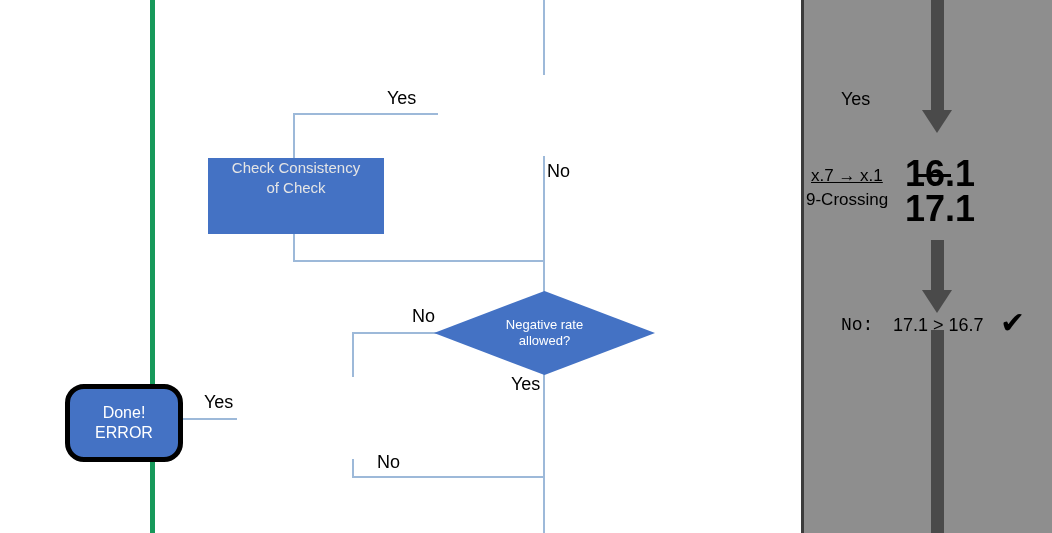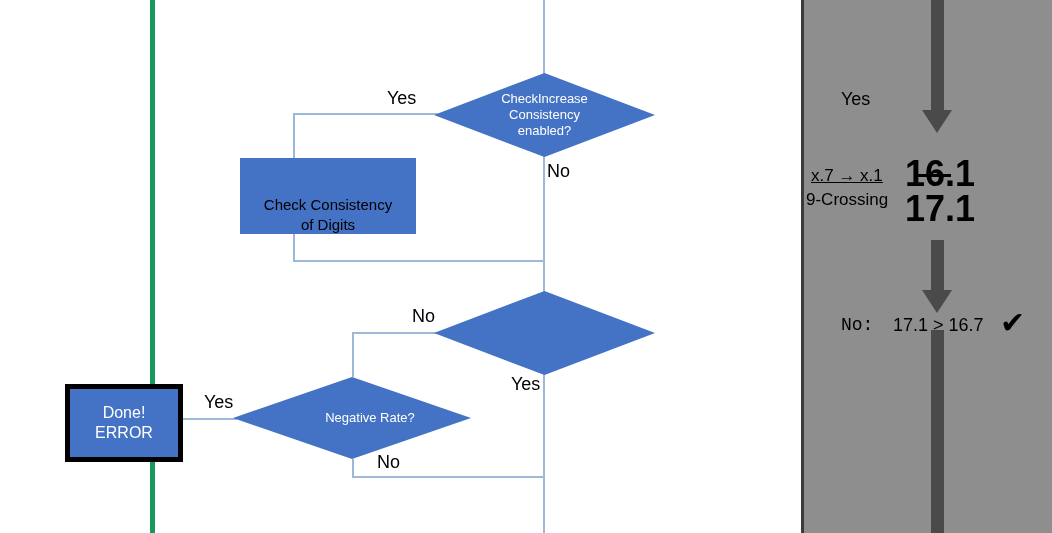--- a/index.html
+++ b/index.html
@@ -15,22 +15,22 @@
   .conn.h{height:2px;}
   .conn.v{width:2px;}
 
   .diamond{position:absolute;display:flex;align-items:center;justify-content:center;
            text-align:center;color:#ffffff;line-height:1.25;}
   .diamond .dshape{position:absolute;left:0;top:0;width:100%;height:100%;
                    background:#4472C4;
                    clip-path:polygon(50% 0%,100% 50%,50% 100%,0% 50%);}
   .diamond .dtext{position:relative;z-index:2;}
 
-  .procbox{position:absolute;background:#4472C4;color:#000000;display:flex;
-           align-items:flex-end;justify-content:center;text-align:center;line-height:1.3;margin-left:32px;}
+  .procbox{position:absolute;background:#4472C4;color:#e5e5e5;display:flex;
+           align-items:flex-start;justify-content:center;text-align:center;line-height:1.3;}
 
   .errbox{position:absolute;background:#4472C4;color:#fff;border:5px solid #000;
           display:flex;flex-direction:column;align-items:center;justify-content:center;
           text-align:center;line-height:1.25;z-index:6;}
 
   .edge-label{position:absolute;color:#000;white-space:nowrap;}
 
   
   .panel{position:absolute;left:801px;top:0;width:251px;height:533px;
          background:#8e8e8e;border-left:3px solid #3b3b3b;box-sizing:border-box;}
@@ -65,58 +65,50 @@
   <div class="conn h" style="left:352px;top:332px;width:88px;"></div>
   <div class="conn v" style="left:352px;top:332px;height:45px;"></div>
 
   <div class="conn v" style="left:543px;top:363px;height:170px;"></div>
 
   <div class="conn h" style="left:172px;top:418px;width:65px;"></div>
 
   <div class="conn v" style="left:352px;top:459px;height:18px;"></div>
   <div class="conn h" style="left:352px;top:476px;width:193px;"></div>
 
-  <div class="diamond" style="left:434px;top:73px;width:221px;height:84px;font-size:13px;">
-    <span class="dshape"></span>
-    <span class="dtext">
-      <span>CheckIncrease</span><br>
-      <span>Consistency</span><br>
-      <span>enabled?</span>
-    </span>
-  </div>
 
   <div class="edge-label" style="left:387px;top:88px;font-size:18px;">Yes</div>
 
   <div class="edge-label" style="left:547px;top:161px;font-size:18px;">No</div>
 
   <div class="procbox" style="left:208px;top:158px;width:176px;height:76px;font-size:15px;">
     <span>
       <span>Check Consistency</span><br>
-      <span>of Digits</span>
+      <span>of Check</span>
     </span>
   </div>
 
   <div class="diamond" style="left:434px;top:291px;width:221px;height:84px;font-size:13px;">
     <span class="dshape"></span>
+    <span class="dtext">
+      <span>Negative rate</span><br>
+      <span>allowed?</span>
+    </span>
   </div>
 
   <div class="edge-label" style="left:412px;top:306px;font-size:18px;">No</div>
 
   <div class="edge-label" style="left:511px;top:374px;font-size:18px;">Yes</div>
 
-  <div class="diamond" style="left:233px;top:377px;width:238px;height:82px;font-size:13px;">
-    <span class="dshape"></span>
-    <span class="dtext" style="padding-left:36px;">Negative Rate?</span>
-  </div>
 
   <div class="edge-label" style="left:204px;top:392px;font-size:18px;">Yes</div>
 
   <div class="edge-label" style="left:377px;top:452px;font-size:18px;">No</div>
 
-  <div class="errbox" style="left:65px;top:384px;width:108px;height:68px;font-size:16px;">
+  <div class="errbox" style="left:65px;top:384px;width:108px;height:68px;font-size:16px;border-radius:19px;">
     <span>Done!</span>
     <span>ERROR</span>
   </div>
 
   <div class="panel">
 
     <div class="panel-arrow" style="left:0;top:0;width:251px;height:133px;">
       <div class="shaft" style="left:127px;top:0;width:13px;height:112px;"></div>
       <div class="head" style="left:118px;top:110px;"></div>
     </div>

